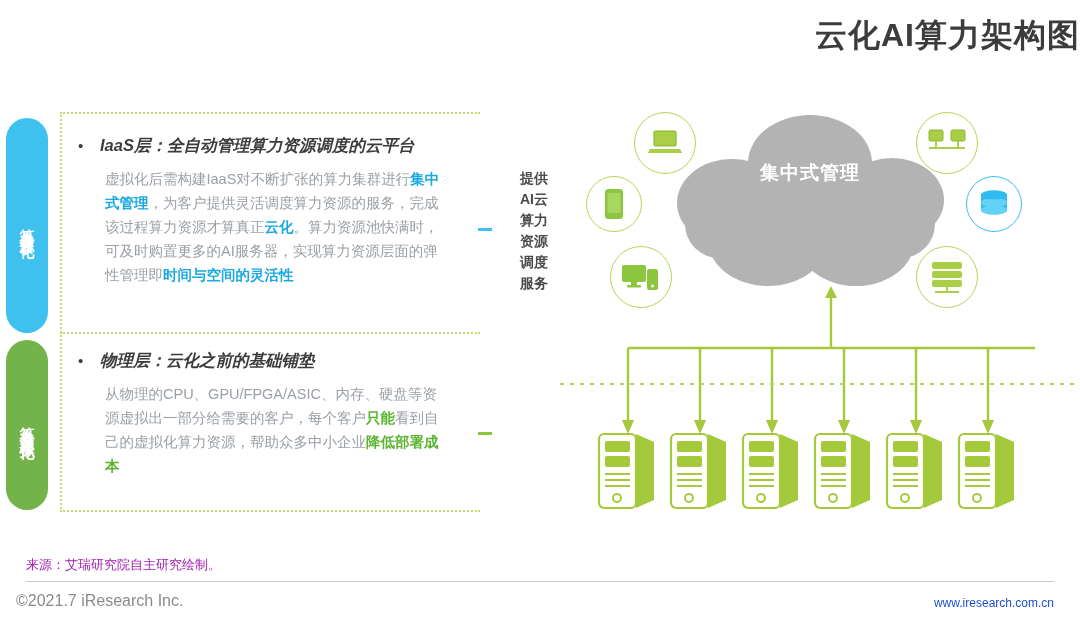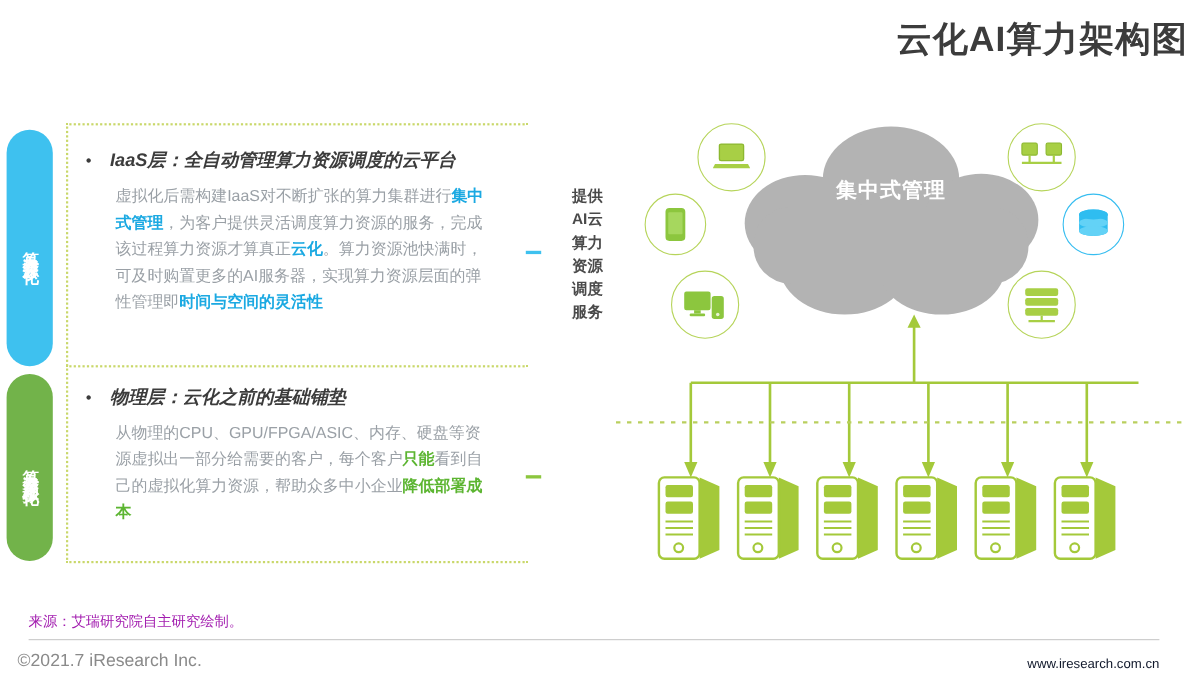--- a/index.html
+++ b/index.html
@@ -120,21 +120,21 @@
   .rule {
     position:absolute; left:26px; right:26px; bottom:44px;
     border-top:1px solid #c9c9c9; height:0;
   }
   .copy {
     position:absolute; left:16px; bottom:16px;
     font-size:16px; color:#8a8a8a;margin-top:36px;
   }
   .site {
     position:absolute; right:26px; bottom:16px;
-    font-size:12px; color:#0f172a;
+    font-size:12px; color:#1d4ed8;
   }
 </style>
 </head>
 <body>
 
 <div class="page">
 
   <div class="title">云化AI算力架构图</div>
 
   <div class="pill pill-cloud">

